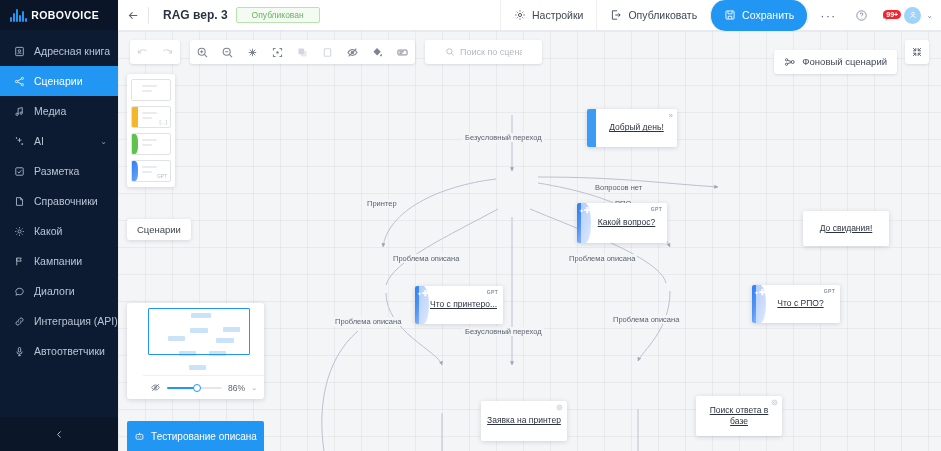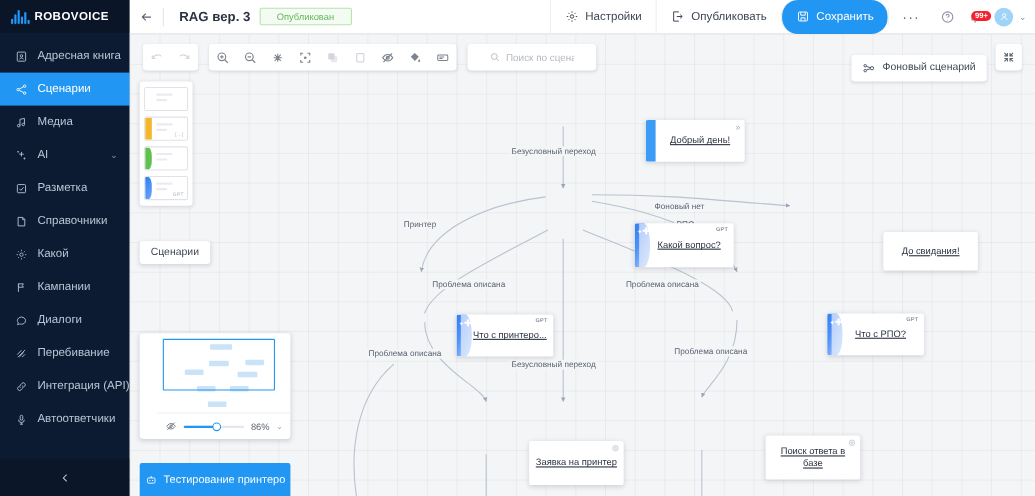--- a/index.html
+++ b/index.html
@@ -296,28 +296,20 @@
         <span class="nav-ico">
             <svg viewBox="0 0 16 16" fill="none" stroke="currentColor" stroke-width="1.3">
               <path d="M13.4 8c0 2.7-2.4 4.7-5.4 4.7-.8 0-1.5-.1-2.2-.4L2.8 13.3l1-2.6A4.5 4.5 0 012.6 8c0-2.7 2.4-4.7 5.4-4.7s5.4 2 5.4 4.7z"></path>
             </svg>
           </span>
         <span>Диалоги</span>
       </div>
       <div class="nav-item">
         <span class="nav-ico">
             <svg viewBox="0 0 16 16" fill="none" stroke="currentColor" stroke-width="1.3">
-              <path d="M2.4 9.2l5.6-5.6M5.4 12.2L11 6.6M9 12.6l3.6-3.6M12.8 3.1L3.3 12.7"></path>
-            </svg>
-          </span>
-        <span>Перебивание</span>
-      </div>
-      <div class="nav-item">
-        <span class="nav-ico">
-            <svg viewBox="0 0 16 16" fill="none" stroke="currentColor" stroke-width="1.3">
               <path d="M6.6 9.4a2.6 2.6 0 010-3.7l2-2a2.6 2.6 0 113.7 3.7l-1 1"></path>
               <path d="M9.4 6.6a2.6 2.6 0 010 3.7l-2 2a2.6 2.6 0 11-3.7-3.7l1-1"></path>
             </svg>
           </span>
         <span>Интеграция (API)</span>
       </div>
       <div class="nav-item">
         <span class="nav-ico">
             <svg viewBox="0 0 16 16" fill="none" stroke="currentColor" stroke-width="1.3">
               <rect x="6.3" y="2.2" width="3.4" height="6.6" rx="1.7"></rect>
@@ -624,21 +616,21 @@
                 <circle cx="8" cy="8" r="5.6"></circle>
                 <circle cx="8" cy="8" r="2"></circle>
               </svg>
             </span>
           <span class="node-label">Заявка на принтер</span>
         </div>
       </div>
 
       <div class="edge-label" style="left:345px; top:102px;">Безусловный переход</div>
       <div class="edge-label" style="left:247px; top:168px;">Принтер</div>
-      <div class="edge-label" style="left:475px; top:152px;">Фоновый нет</div>
+      <div class="edge-label" style="left:475px; top:152px;">Вопросов нет</div>
       <div class="edge-label" style="left:495px; top:168px;">РПО</div>
       <div class="edge-label" style="left:273px; top:223px;">Проблема описана</div>
       <div class="edge-label" style="left:449px; top:223px;">Проблема описана</div>
       <div class="edge-label" style="left:215px; top:286px;">Проблема описана</div>
       <div class="edge-label" style="left:345px; top:296px;">Безусловный переход</div>
       <div class="edge-label" style="left:493px; top:284px;">Проблема описана</div>
 
       <div class="minimap">
         <div class="mm-view">
           <div class="mm-node" style="left:48px; top:10px; width:20px;"></div>
@@ -667,18 +659,18 @@
         </div>
       </div>
 
       <div class="test-btn">
         <svg viewBox="0 0 16 16" fill="none" stroke="currentColor" stroke-width="1.2">
             <rect x="3" y="5" width="10" height="7" rx="1.8"></rect>
             <circle cx="6.2" cy="8.3" r=".8" fill="currentColor" stroke="none"></circle>
             <circle cx="9.8" cy="8.3" r=".8" fill="currentColor" stroke="none"></circle>
             <path d="M8 2.6V5"></path>
           </svg>
-        <span>Тестирование принтеро</span>
+        <span>Тестирование описана</span>
       </div>
 
     </div>
   </div>
 </div>
 
 </body></html>

